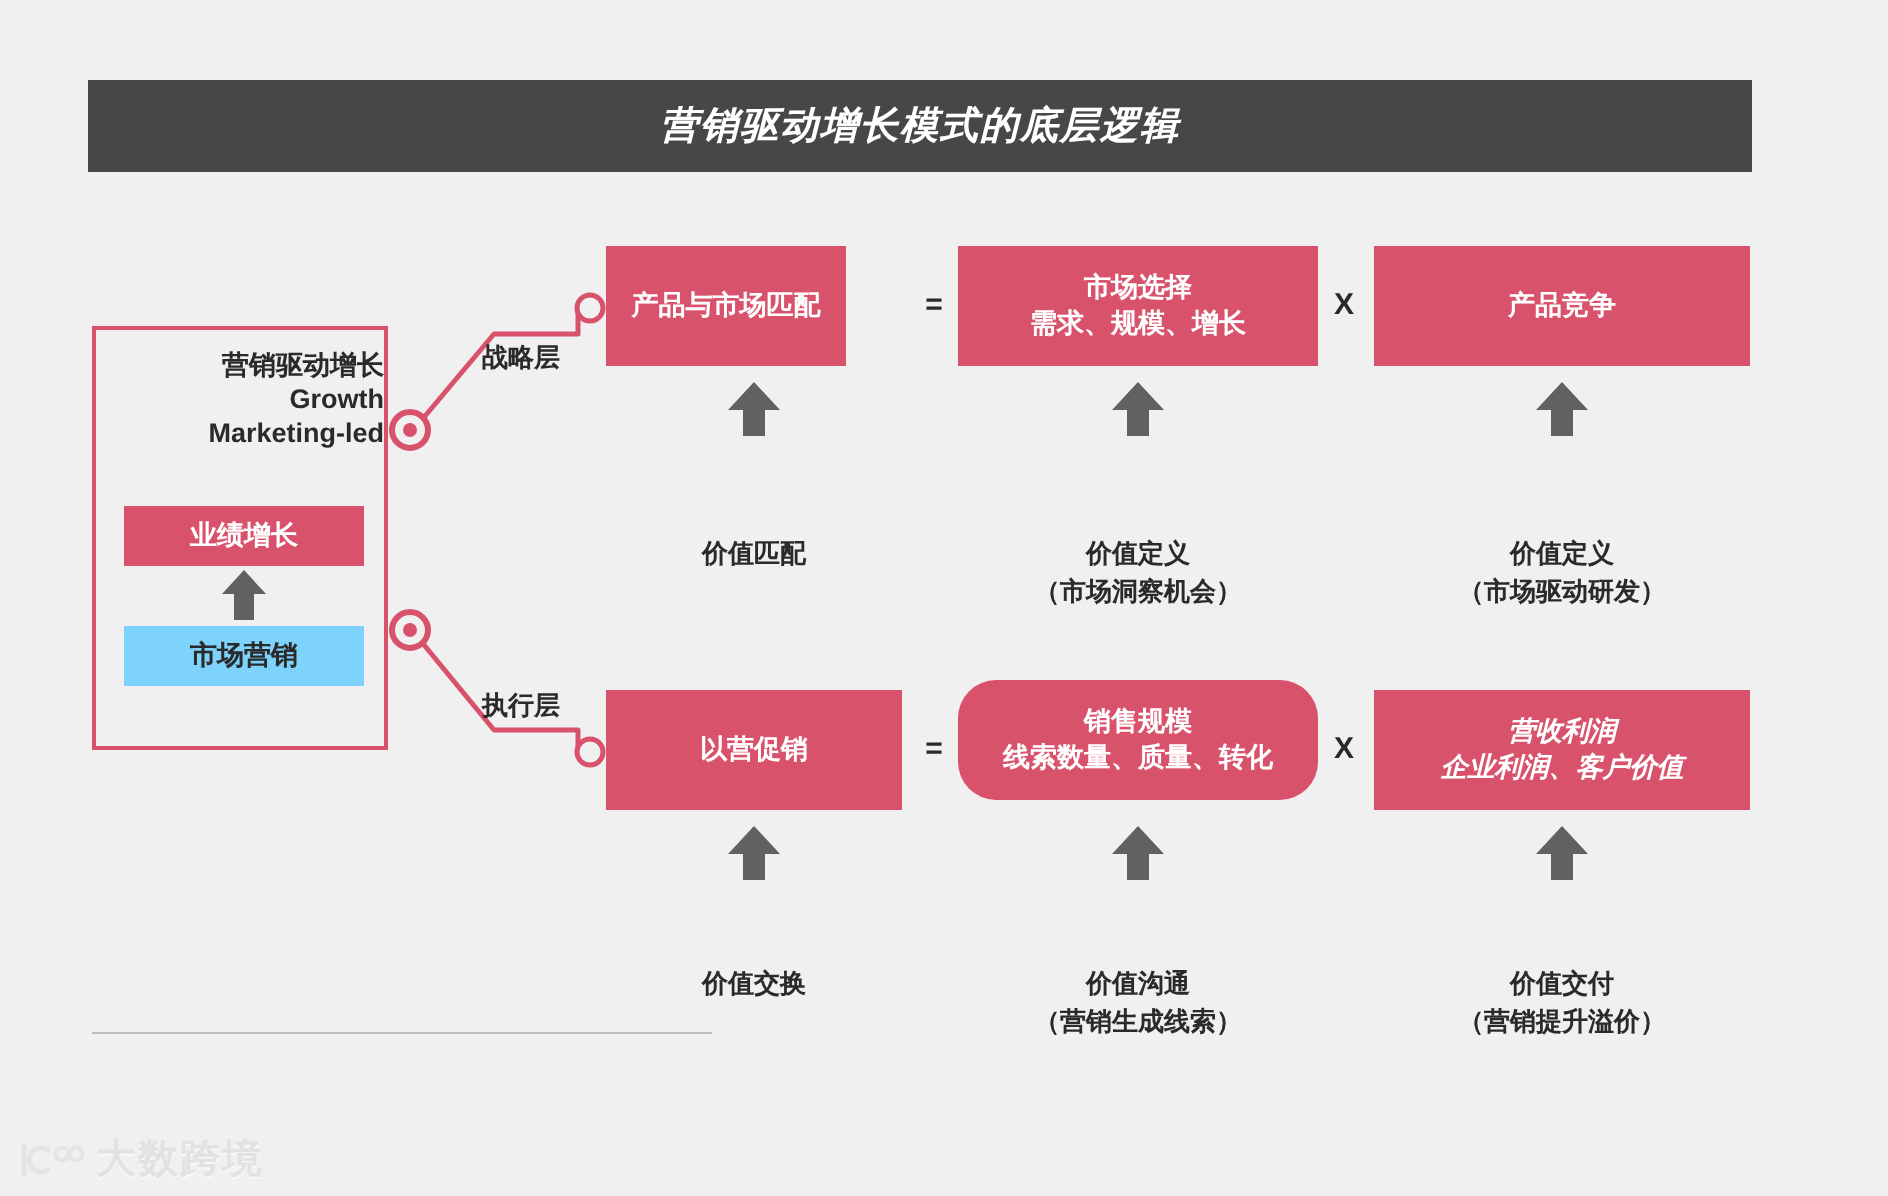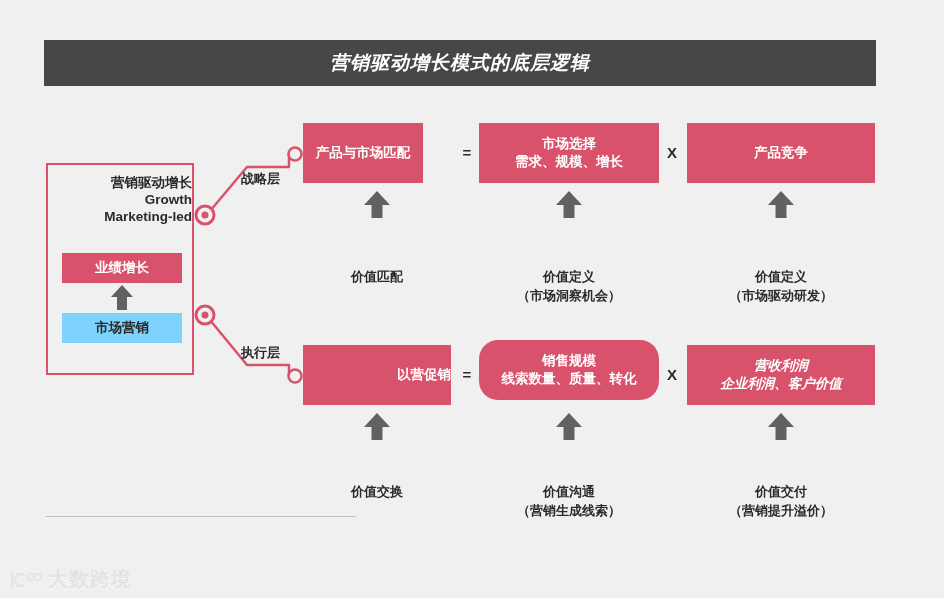--- a/index.html
+++ b/index.html
@@ -301,21 +301,21 @@
   </div>
   <div class="caption" style="left:569px; top:227px;">
     <div>价值定义</div>
     <div>（市场洞察机会）</div>
   </div>
   <div class="caption" style="left:781px; top:227px;">
     <div>价值定义</div>
     <div>（市场驱动研发）</div>
   </div>
 
-  <div class="flow-box" style="left:303px; top:345px; width:148px; height:60px;align-items:flex-end;">
+  <div class="flow-box" style="left:303px; top:345px; width:148px; height:60px;">
     <span class="line1">以营促销</span>
   </div>
   <div class="operator" style="left:456px; top:366px; width:22px;">=</div>
   <div class="flow-box" style="left:479px; top:340px; width:180px; height:60px;border-radius:19px;">
     <span class="line1">销售规模</span>
     <span class="line2">线索数量、质量、转化</span>
   </div>
   <div class="operator" style="left:661px; top:366px; width:22px;">X</div>
   <div class="flow-box" style="left:687px; top:345px; width:188px; height:60px;font-style:italic;">
     <span class="line1">营收利润</span>

